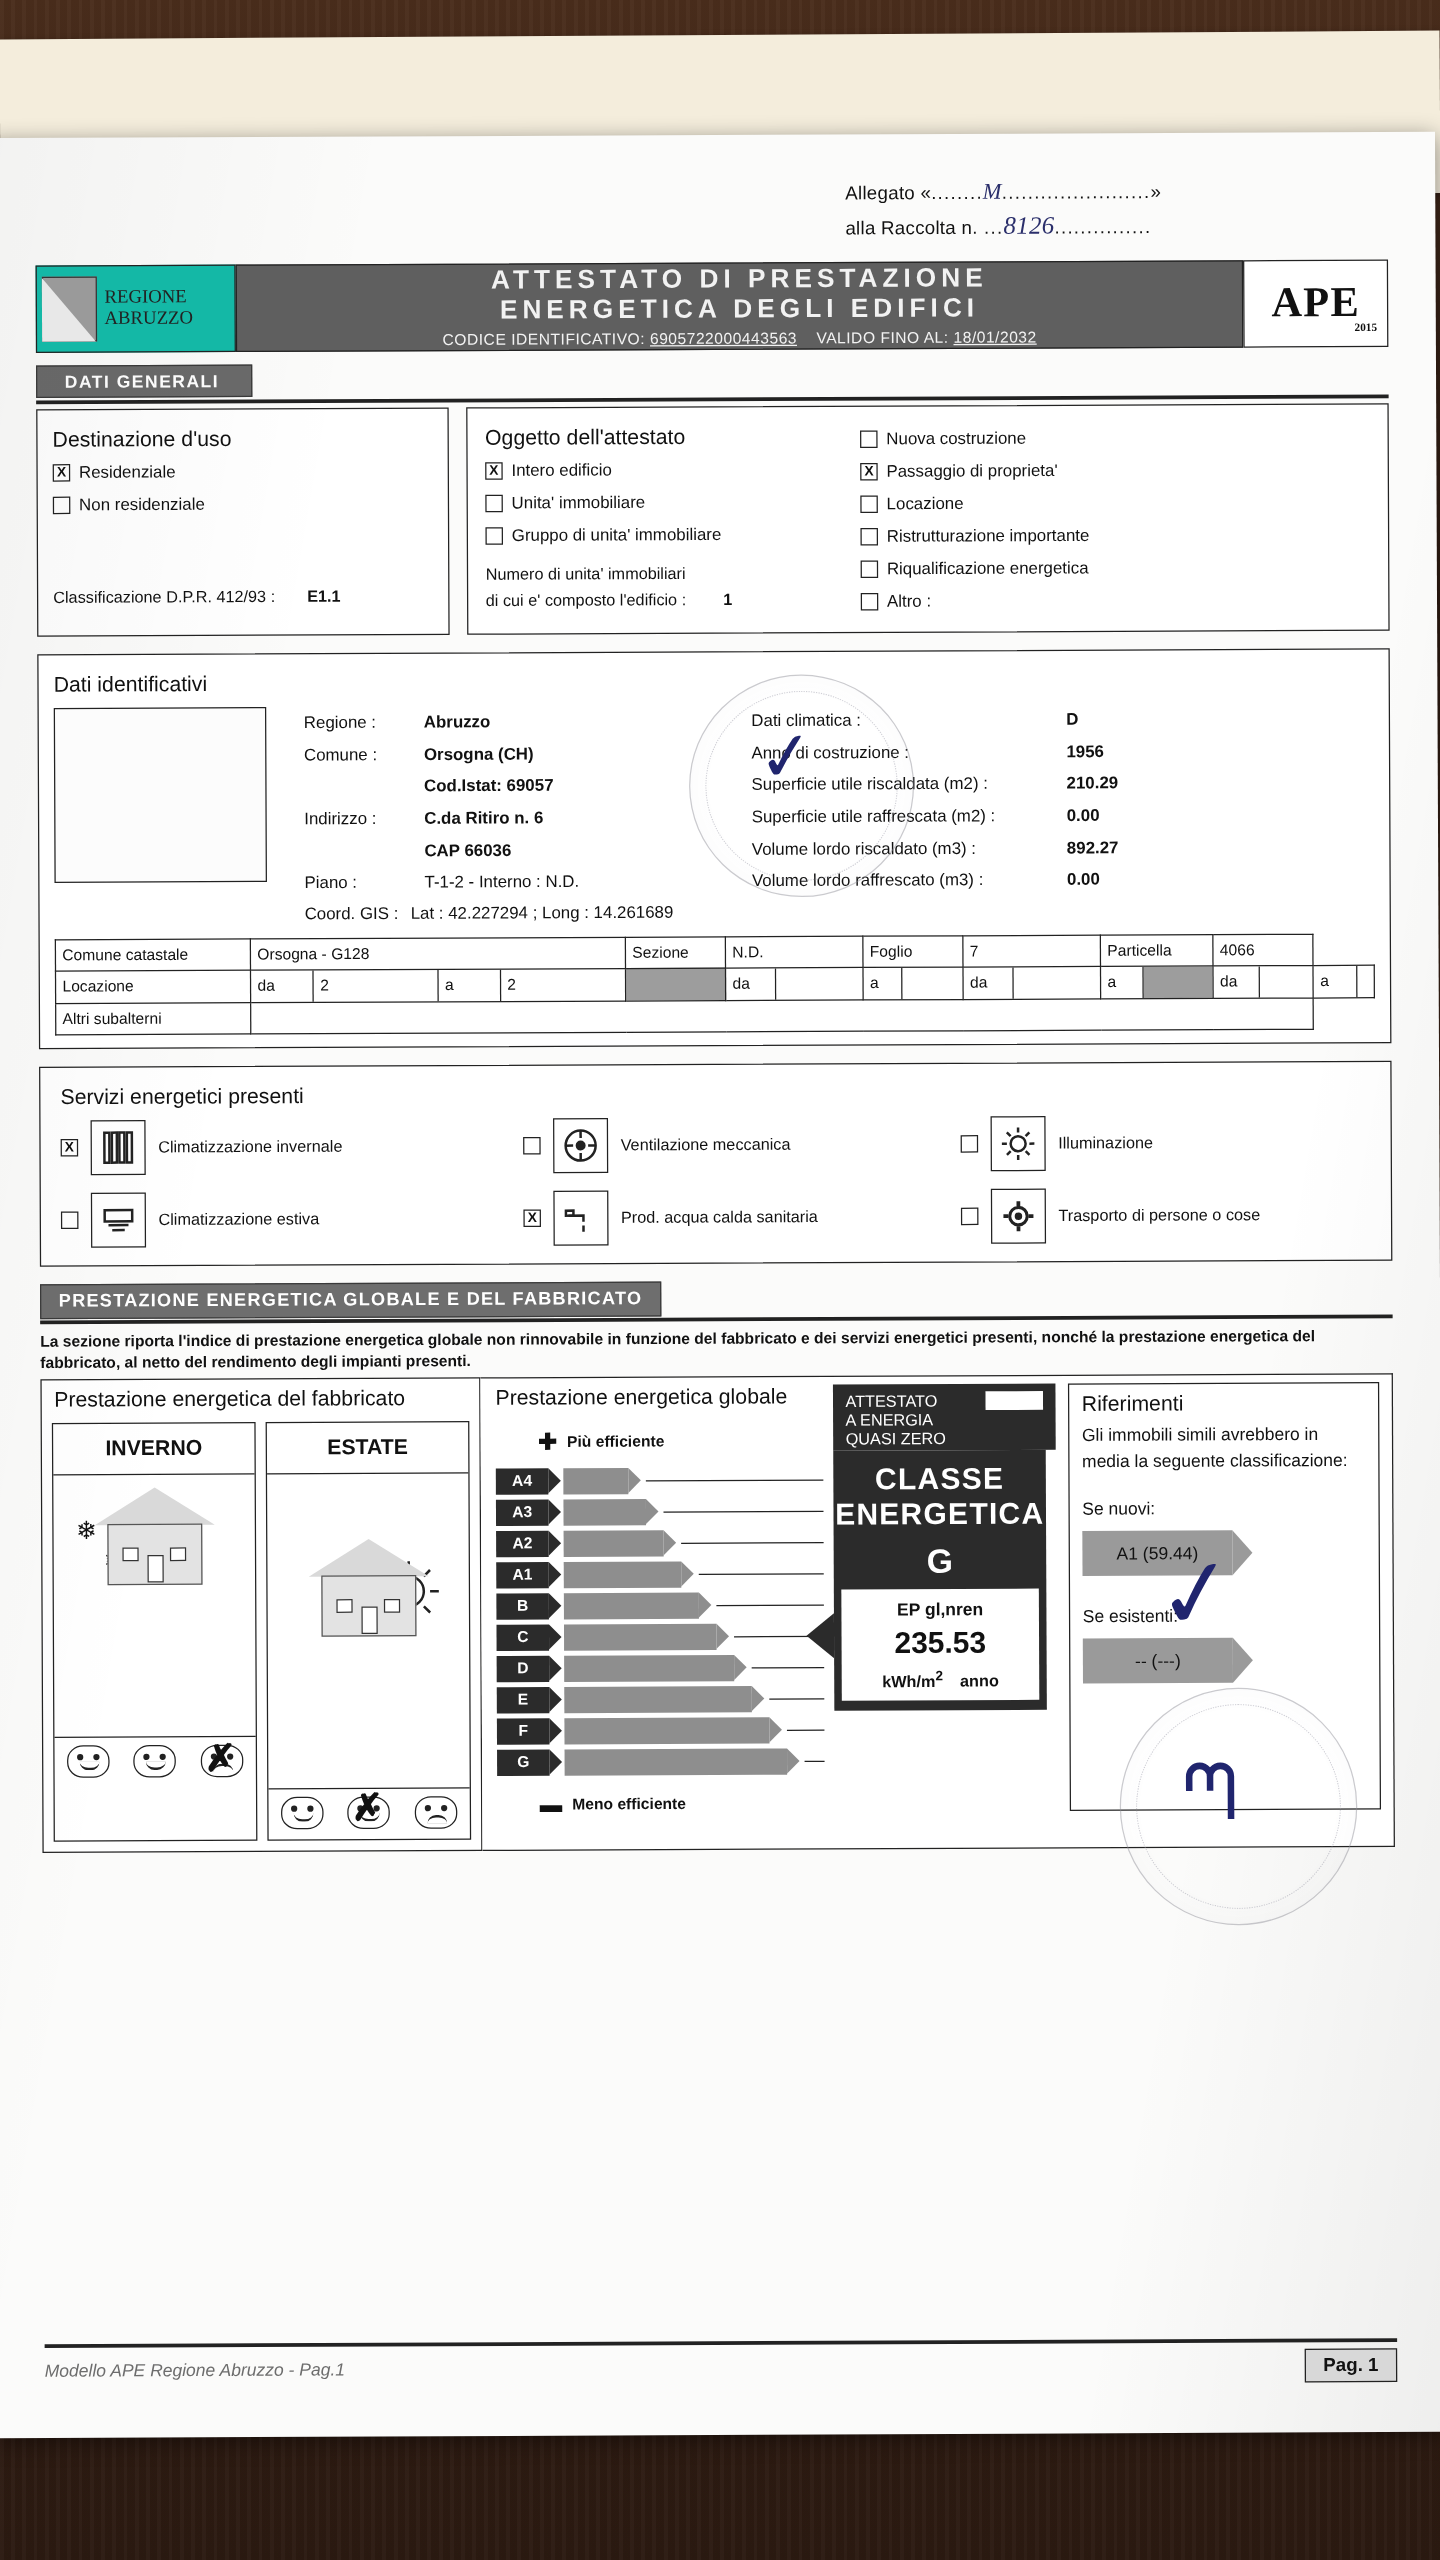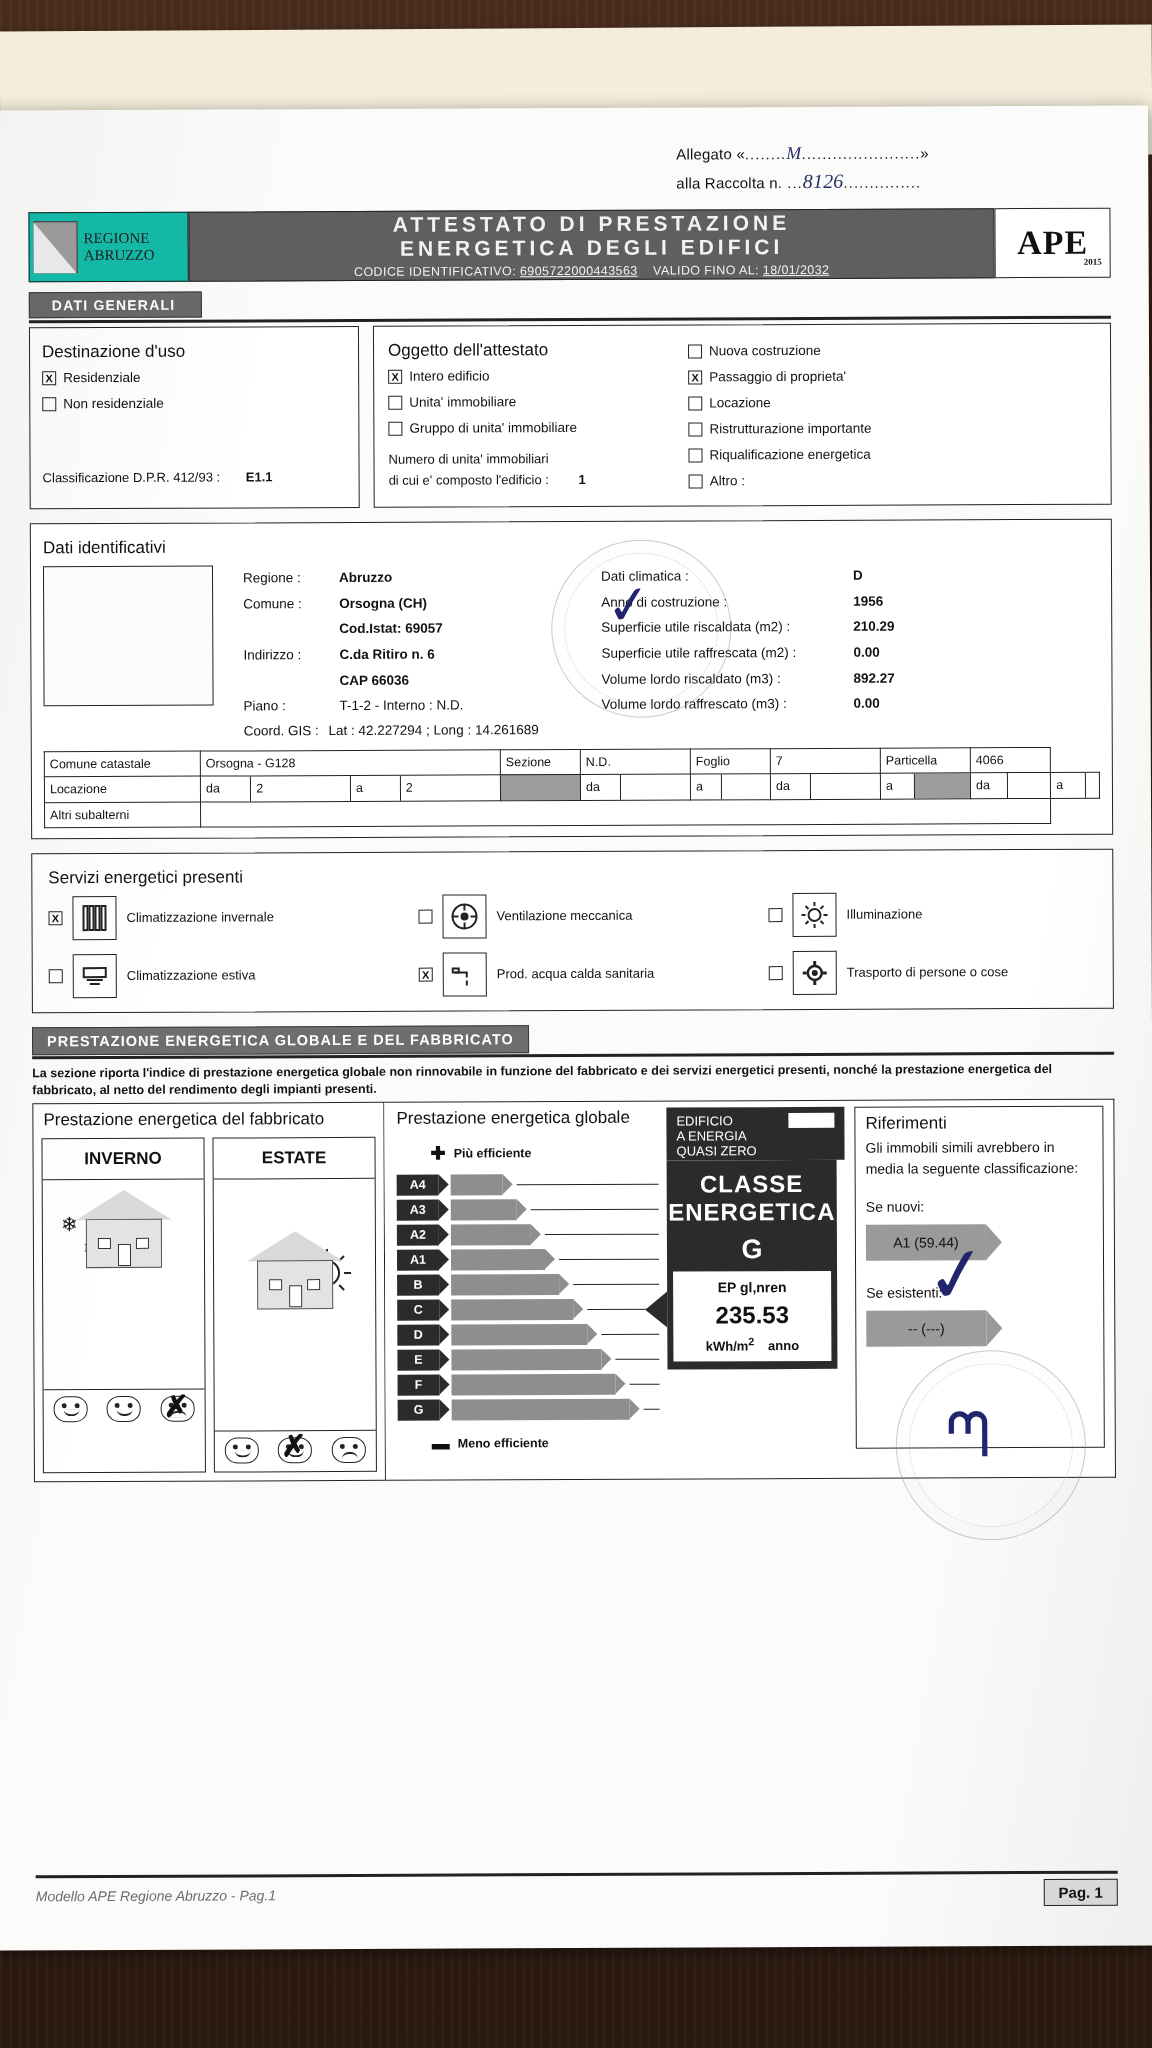--- a/index.html
+++ b/index.html
@@ -695,21 +695,21 @@
           </div>
           <div style="display:flex;align-items:center;gap:8px;margin:14px 0 0 34px;font-size:12.5px;font-weight:bold;">
             <span style="font-size:18px;line-height:8px;">▬</span>
             <span>Meno efficiente</span>
           </div>
         </div>
 
         <div style="width:178px; margin-left:8px;">
           <div style="background:#2b2b2b;color:#fff;font-size:13px;padding:6px 10px 2px 10px;">
             <div style="display:flex;justify-content:space-between;align-items:center;">
-              <span>EDIFICIO</span>
+              <span>ATTESTATO</span>
               <span style="display:inline-block;width:46px;height:15px;background:#fff;"></span>
             </div>
             <div>A ENERGIA</div>
             <div>QUASI ZERO</div>
           </div>
           <div class="epbox" style="position:relative;">
             <div style="font-size:24px;font-weight:bold;letter-spacing:1px;margin-top:4px;">CLASSE</div>
             <div style="font-size:24px;font-weight:bold;letter-spacing:1px;">ENERGETICA</div>
             <div style="font-size:27px;font-weight:bold;margin:8px 0 4px 0;">G</div>
             <div class="epwhite">

